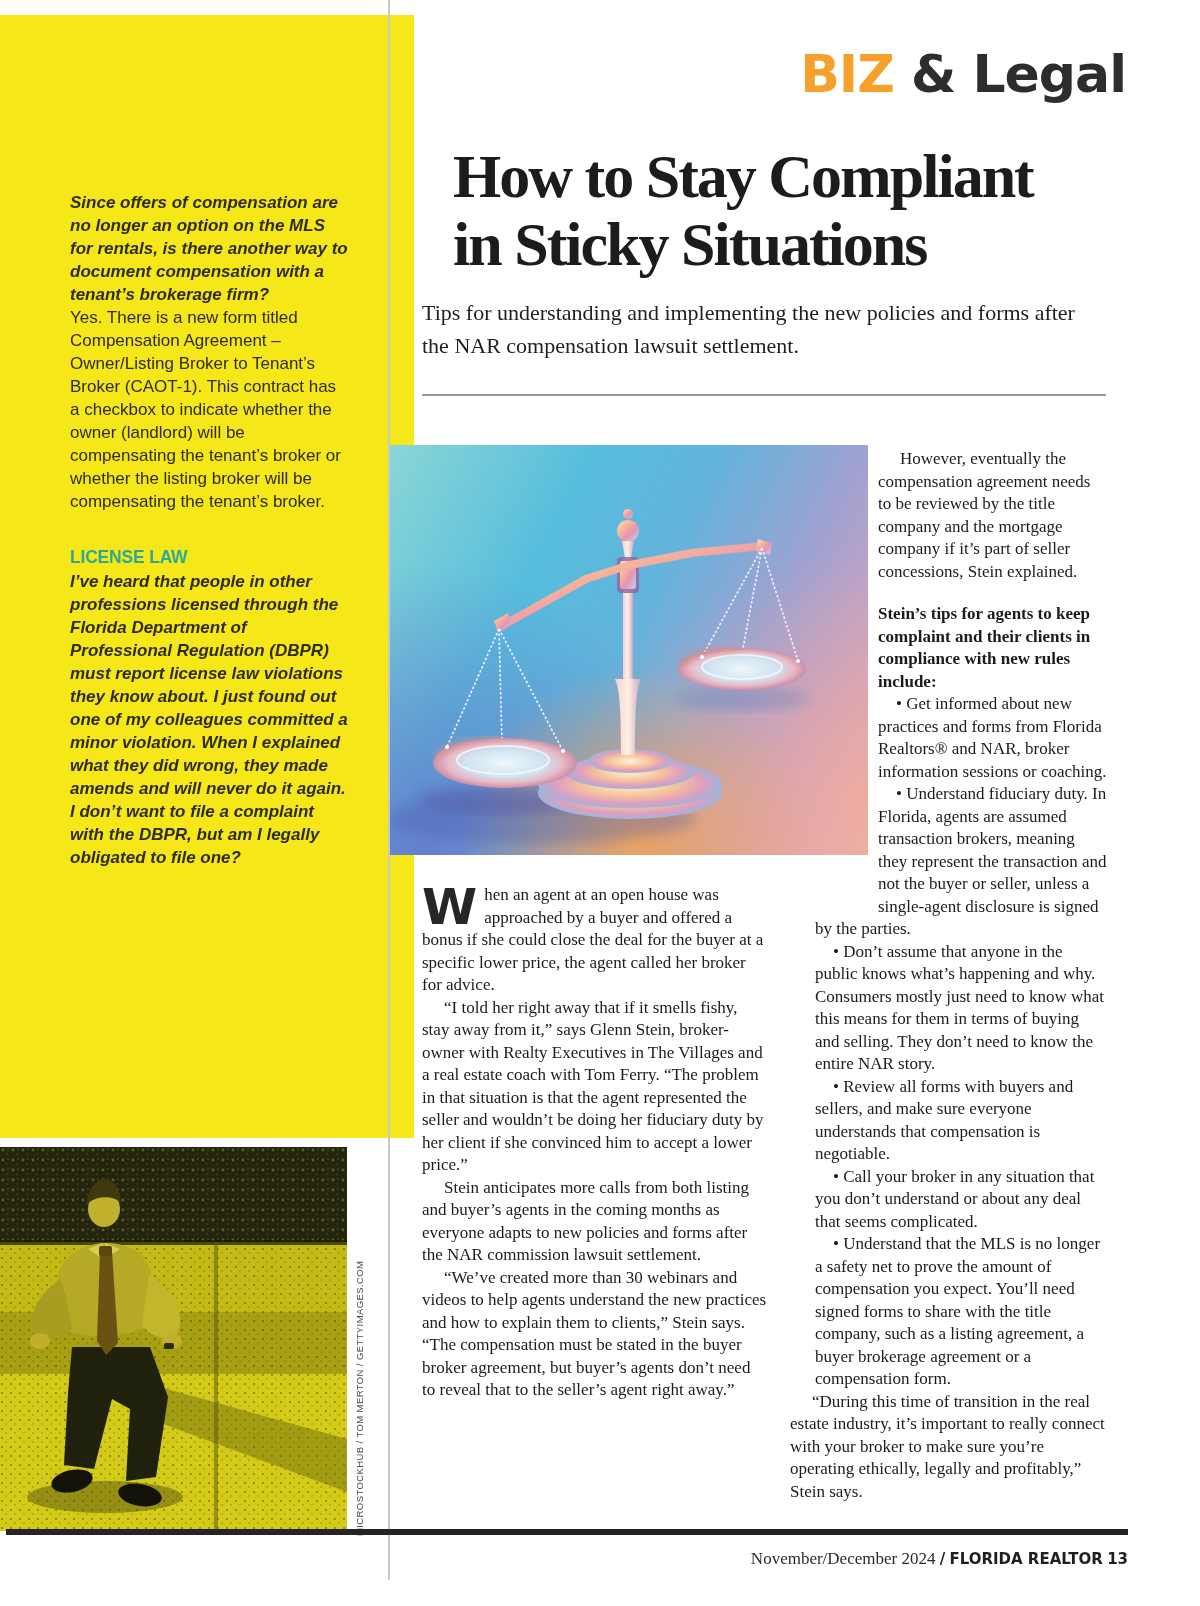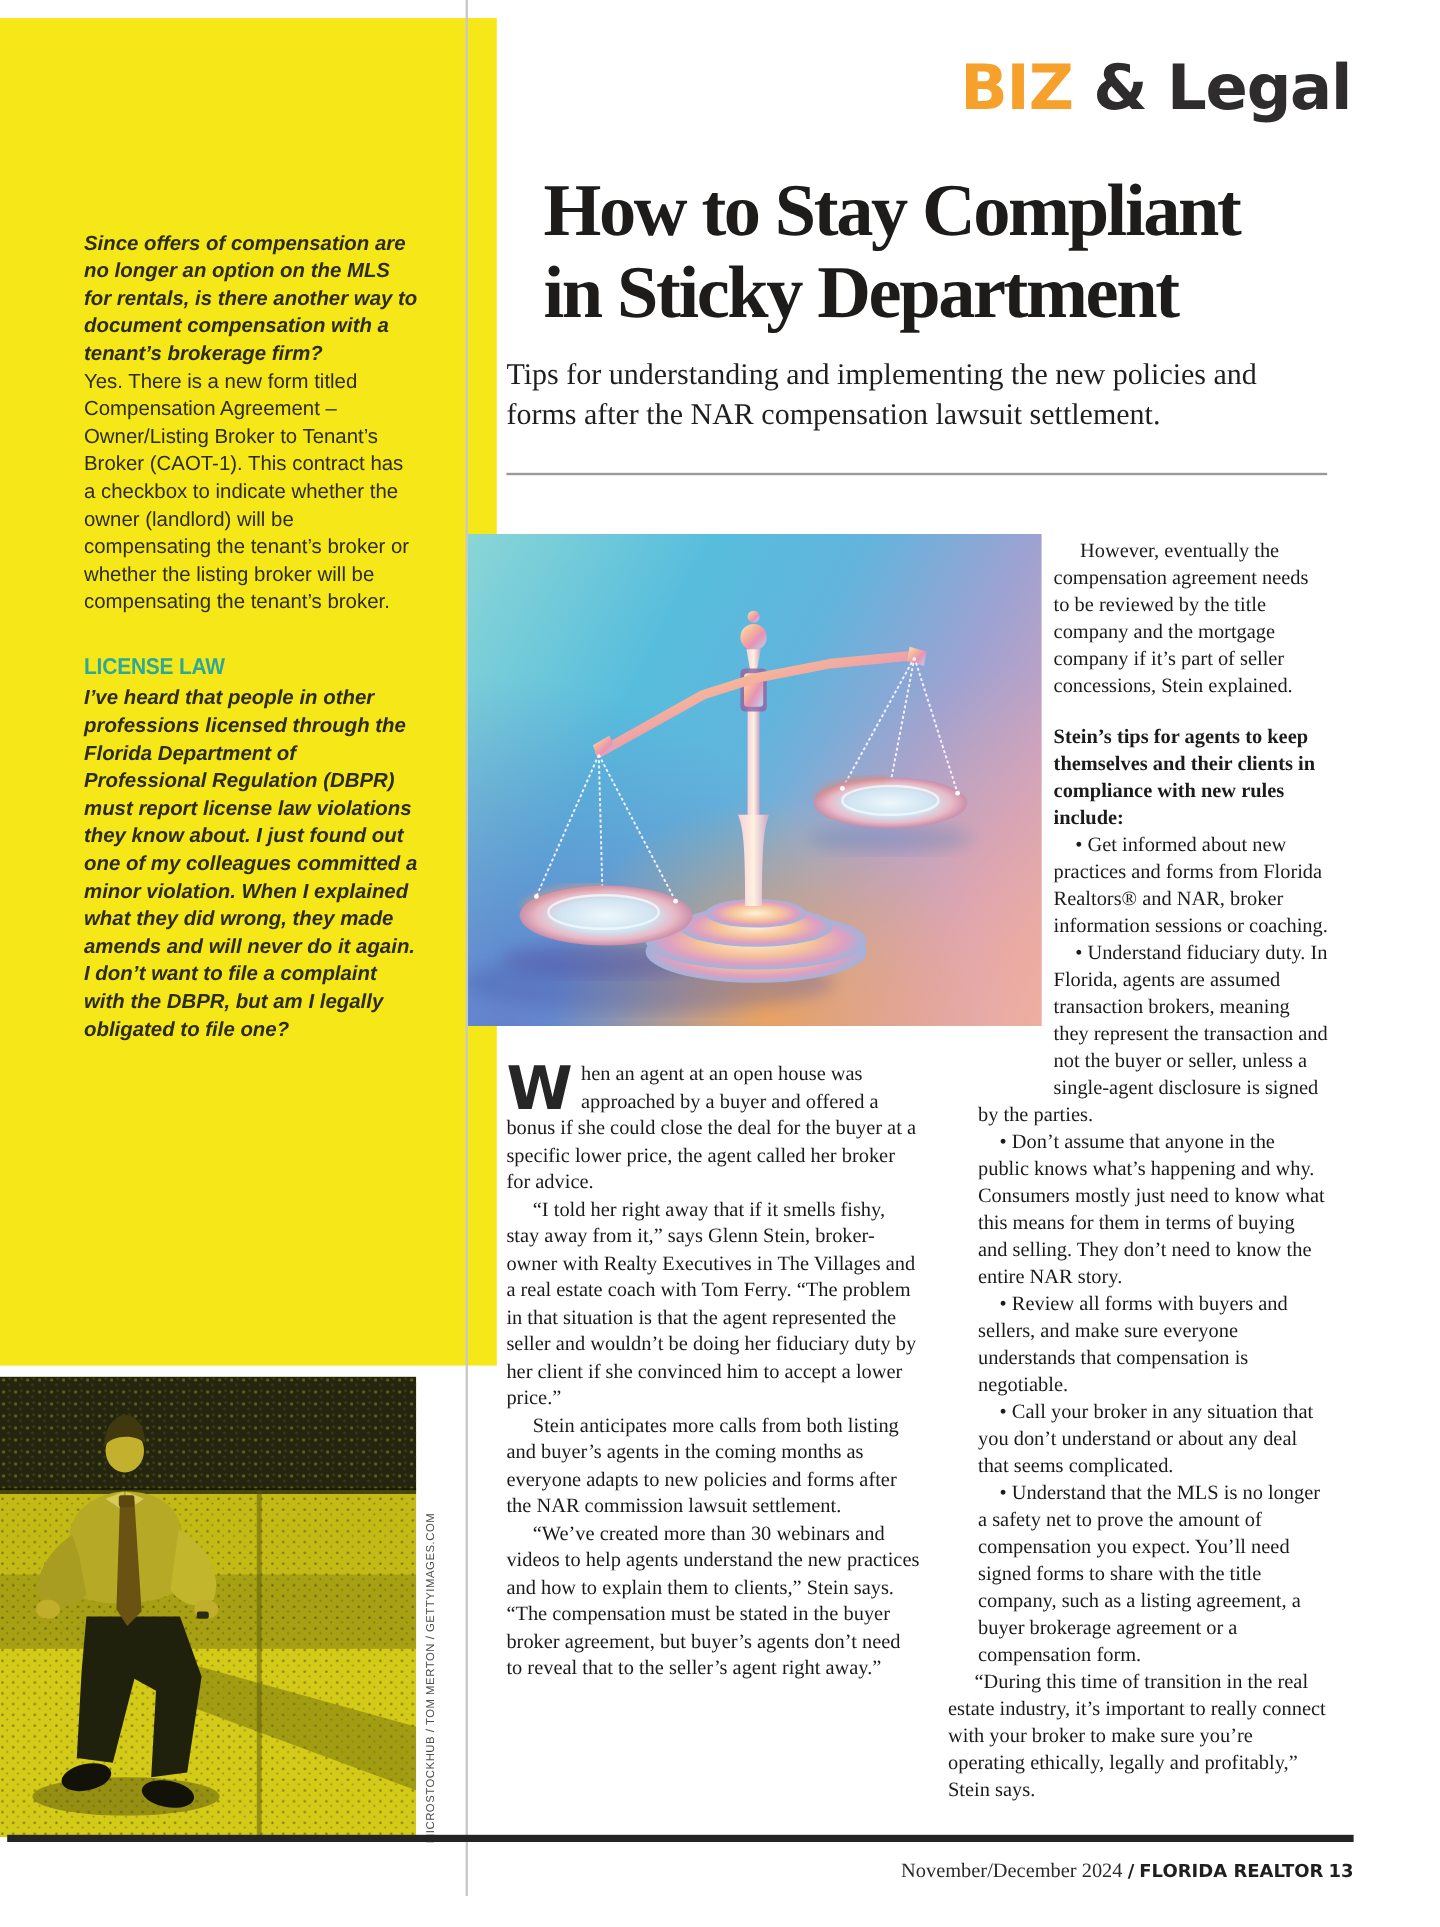--- a/index.html
+++ b/index.html
@@ -25,21 +25,21 @@
   .kicker {
     position:absolute; left:626px; top:44px; width:500px; text-align:right;
     font-family:"DejaVu Sans", sans-serif; font-weight:bold; font-size:52px; letter-spacing:-1px; color:#2e2c2c;
   }
   .kicker .biz { color:#f5a12b; }
   .headline {
     position:absolute; left:420px; top:142px; width:700px;
     font-weight:bold; font-size:62px; line-height:68px; letter-spacing:-2px; color:#1d1c1a;
   }
   .headline span { display:block;margin-left:33px; }
-  .deck { position:absolute; left:422px; top:296px; width:670px; font-size:25px; line-height:33px; color:#1f1f1f; }
+  .deck { position:absolute; left:422px; top:296px; width:670px; font-size:22px; line-height:33px; color:#1f1f1f; }
   .rule { position:absolute; left:422px; top:394px; width:684px; height:2px; background:#999999; }
   
   .feature {
     position:absolute; left:390px; top:445px; width:478px; height:410px;
     background:
       radial-gradient(circle at 52% 97%, rgba(255,165,70,.80), rgba(255,165,70,0) 38%),
       radial-gradient(circle at 6% 100%, rgba(110,80,190,.55), rgba(110,80,190,0) 48%),
       radial-gradient(circle at 96% 86%, rgba(250,170,150,.55), rgba(250,170,150,0) 42%),
       linear-gradient(118deg,#8ad6d6 0%, #57bddd 30%, #62b4dc 48%, #9da2d2 68%, #c9a2c2 83%, #e6b2a6 100%);
   }
@@ -89,21 +89,21 @@
   </div>
 
   <div class="vline"></div>
 
   <div class="kicker">
     <span class="biz">BIZ</span><span> &amp; Legal</span>
   </div>
 
   <div class="headline">
     <span>How to Stay Compliant</span>
-    <span>in Sticky Department</span>
+    <span>in Sticky Situations</span>
   </div>
   <div class="deck">Tips for understanding and implementing the new policies and forms after the NAR compensation lawsuit settlement.</div>
   <div class="rule"></div>
 
   <div class="feature">
     <svg width="478" height="410" viewBox="0 0 478 410">
       <defs>
         <linearGradient id="gm" x1="0" y1="0" x2="1" y2="1">
           <stop offset="0" stop-color="#ffe3c2"></stop>
             <stop offset="0.35" stop-color="#f6b49a"></stop>
@@ -181,21 +181,21 @@
   <div class="bodytext col1">
     <p class="flush"><span class="dropcap">W</span><span>hen an agent at an open house was approached by a buyer and offered a bonus if she could close the deal for the buyer at a specific lower price, the agent called her broker for advice.</span></p>
     <p>“I told her right away that if it smells fishy, stay away from it,” says Glenn Stein, broker-owner with Realty Executives in The Villages and a real estate coach with Tom Ferry. “The problem in that situation is that the agent represented the seller and wouldn’t be doing her fiduciary duty by her client if she convinced him to accept a lower price.”</p>
     <p>Stein anticipates more calls from both listing and buyer’s agents in the coming months as everyone adapts to new policies and forms after the NAR commission lawsuit settlement.</p>
     <p>“We’ve created more than 30 webinars and videos to help agents understand the new practices and how to explain them to clients,” Stein says. “The compensation must be stated in the buyer broker agreement, but buyer’s agents don’t need to reveal that to the seller’s agent right away.”</p>
   </div>
 
   <div class="bodytext col2">
     <div class="col2-spacer"></div>
     <p>However, eventually the compensation agreement needs to be reviewed by the title company and the mortgage company if it’s part of seller concessions, Stein explained.</p>
-    <p class="tips-intro">Stein’s tips for agents to keep themselves and their clients in compliance with new rules include:</p>
+    <p class="tips-intro">Stein’s tips for agents to keep complaint and their clients in compliance with new rules include:</p>
     <p class="bullet">• Get informed about new practices and forms from Florida Realtors® and NAR, broker information sessions or coaching.</p>
     <p class="bullet">• Understand fiduciary duty. In Florida, agents are assumed transaction brokers, meaning they represent the transaction and not the buyer or seller, unless a single-agent disclosure is signed by the parties.</p>
     <p class="bullet">• Don’t assume that anyone in the public knows what’s happening and why. Consumers mostly just need to know what this means for them in terms of buying and selling. They don’t need to know the entire NAR story.</p>
     <p class="bullet">• Review all forms with buyers and sellers, and make sure everyone understands that compensation is negotiable.</p>
     <p class="bullet">• Call your broker in any situation that you don’t understand or about any deal that seems complicated.</p>
     <p class="bullet">• Understand that the MLS is no longer a safety net to prove the amount of compensation you expect. You’ll need signed forms to share with the title company, such as a listing agreement, a buyer brokerage agreement or a compensation form.</p>
     <p>“During this time of transition in the real estate industry, it’s important to really connect with your broker to make sure you’re operating ethically, legally and profitably,” Stein says.</p>
   </div>
 
   <div class="photo">

